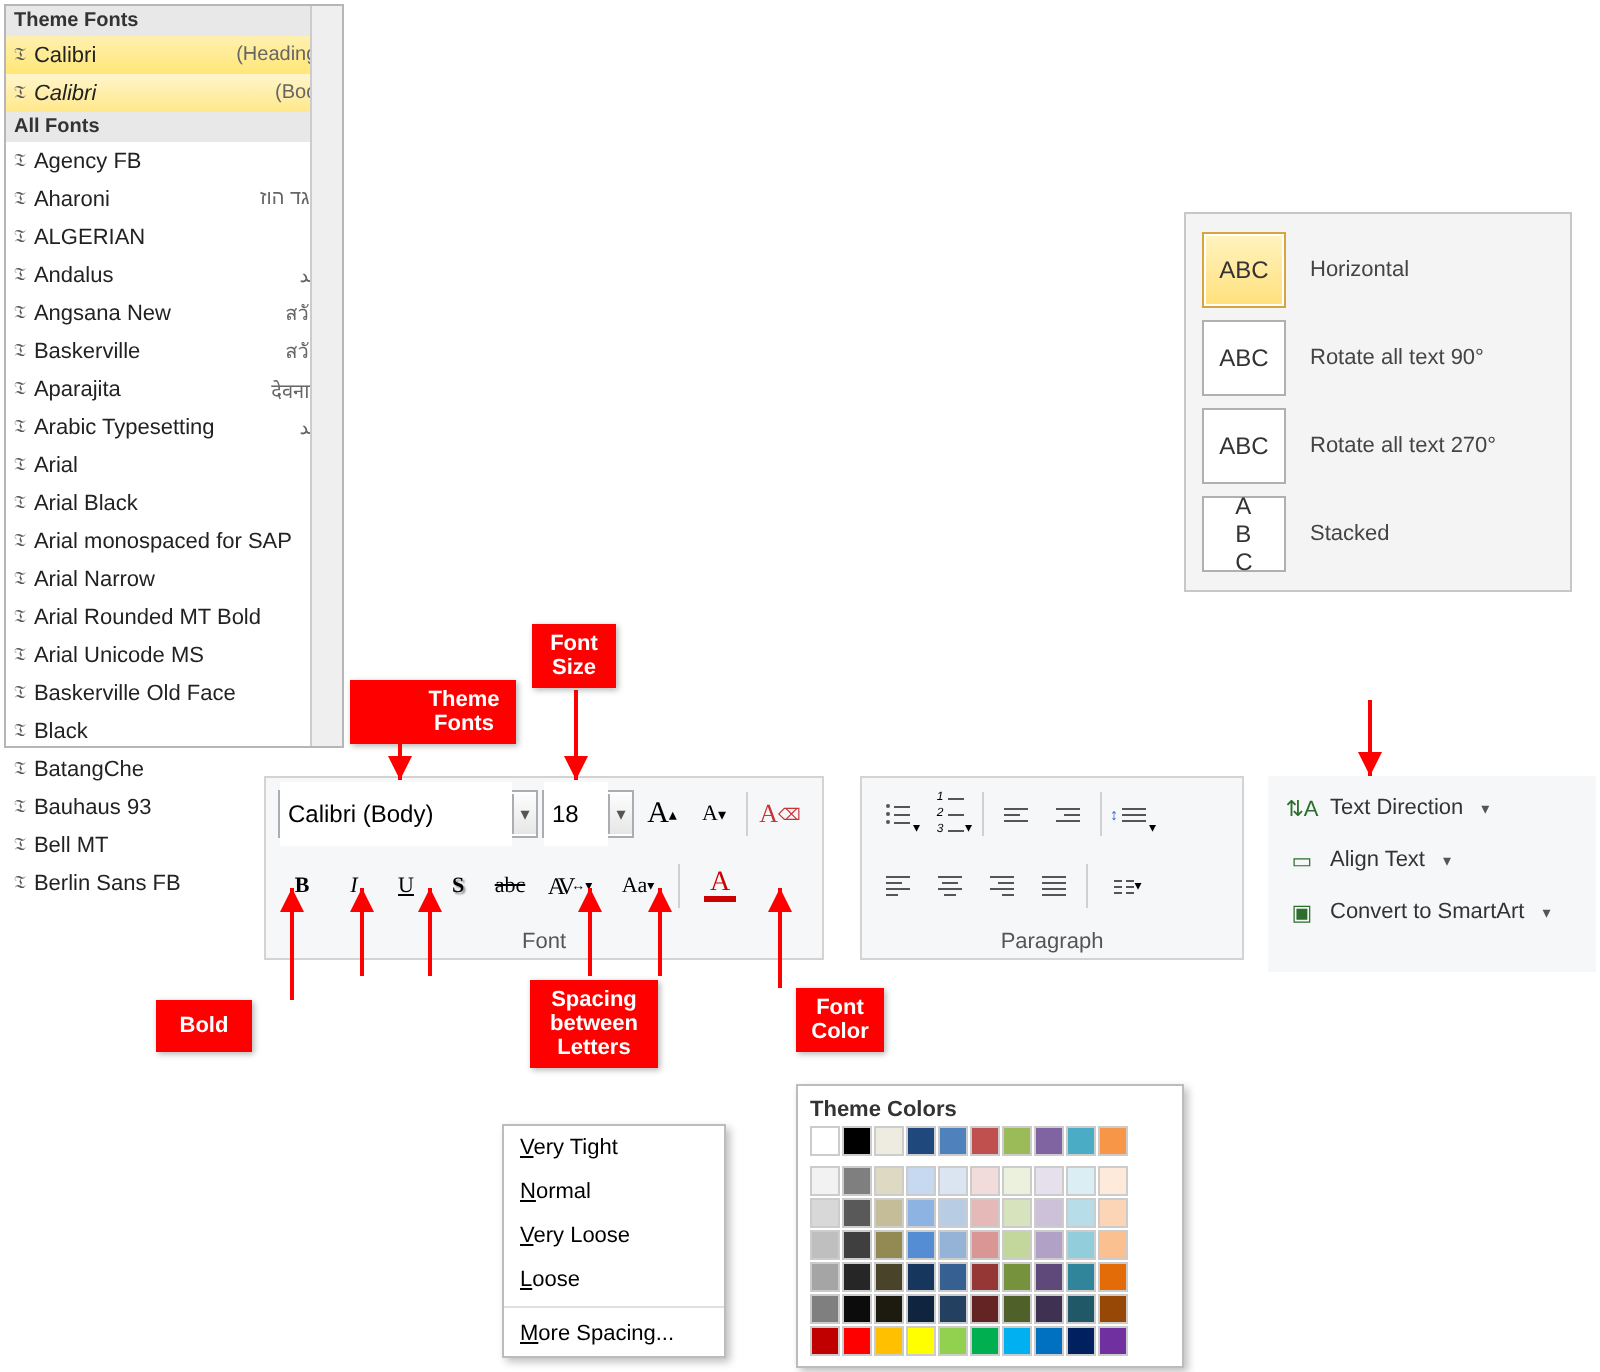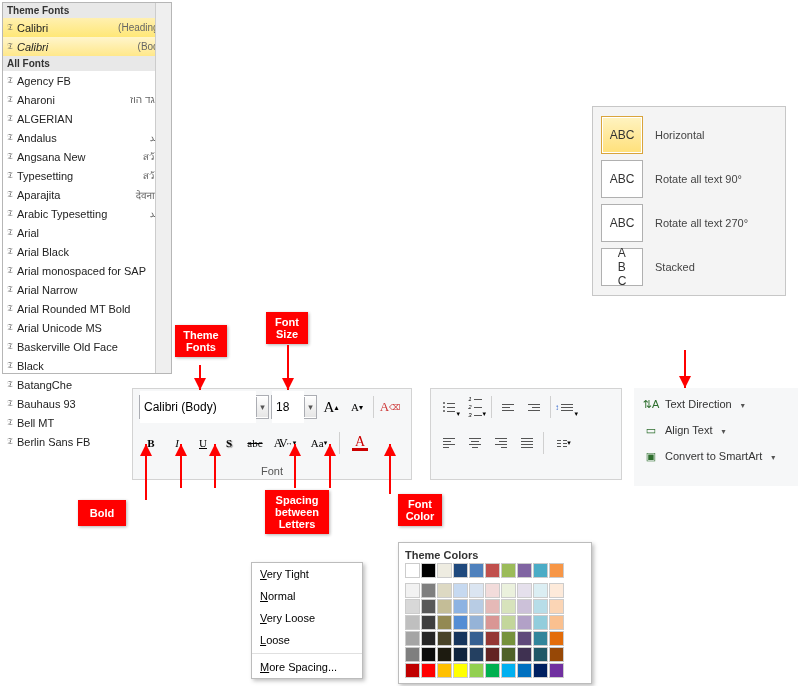--- a/index.html
+++ b/index.html
@@ -99,21 +99,21 @@
           <span class="name">Andalus</span>
           <span class="meta">أبجد</span>
         </div>
         <div class="fp-item">
           <span class="glyph">𝔗</span>
           <span class="name">Angsana New</span>
           <span class="meta">สวัสดี</span>
         </div>
         <div class="fp-item">
           <span class="glyph">𝔗</span>
-          <span class="name">Typesetting</span>
+          <span class="name">Baskerville</span>
           <span class="meta">สวัสดี</span>
         </div>
         <div class="fp-item">
           <span class="glyph">𝔗</span>
           <span class="name">Aparajita</span>
           <span class="meta">देवनागरी</span>
         </div>
         <div class="fp-item">
           <span class="glyph">𝔗</span>
           <span class="name">Arabic Typesetting</span>
@@ -347,41 +347,42 @@
             </span>
             <span class="lines">
               <b style="width:4px;"></b>
               <b style="width:4px;"></b>
               <b style="width:4px;"></b>
             </span>
           </div>
           <span style="font-size:7px;">▾</span>
         </div>
     </div>
+    <div class="pg-title">Paragraph</div>
   </div>
 
   <div class="rstack">
     <div class="rs-btn">
         <span class="ic" style="color:#2d6e2d;">⇅A</span>
         <span>Text Direction</span>
         <span class="dd2"></span>
       </div>
     <div class="rs-btn">
         <span class="ic" style="color:#2d6e2d;">▭</span>
         <span>Align Text</span>
         <span class="dd2"></span>
       </div>
     <div class="rs-btn">
         <span class="ic" style="color:#2d6e2d;">▣</span>
         <span>Convert to SmartArt</span>
         <span class="dd2"></span>
       </div>
   </div>
 
-  <div class="callout" style="left:175px;top:325px;width:52px;height:32px;white-space:pre;">Theme
+  <div class="callout" style="left:175px;top:340px;width:52px;height:32px;white-space:pre;padding-left:31px;">Theme
 Fonts</div>
   <div class="callout" style="left:266px;top:312px;width:42px;height:32px;white-space:pre;">Font
 Size</div>
   <div class="callout" style="left:78px;top:500px;width:48px;height:26px;">Bold</div>
   <div class="callout" style="left:265px;top:490px;width:64px;height:44px;white-space:pre;">Spacing
 between
 Letters</div>
   <div class="callout" style="left:398px;top:494px;width:44px;height:32px;white-space:pre;">Font
 Color</div>
 

